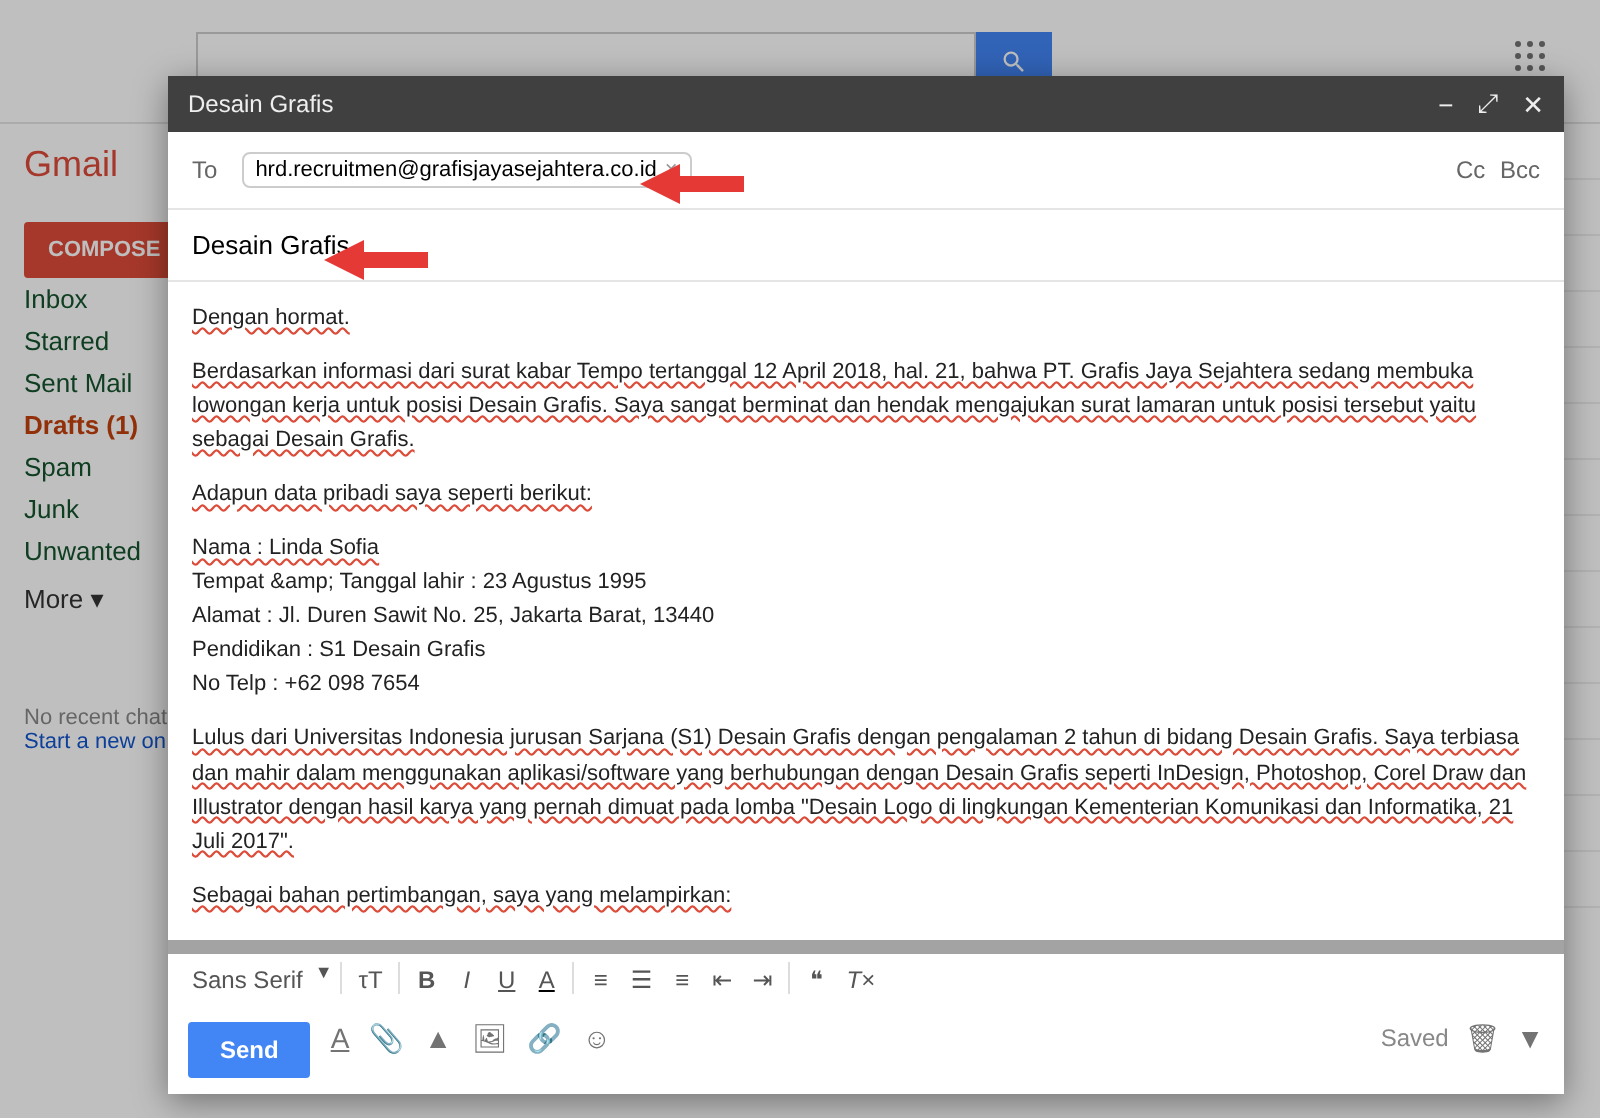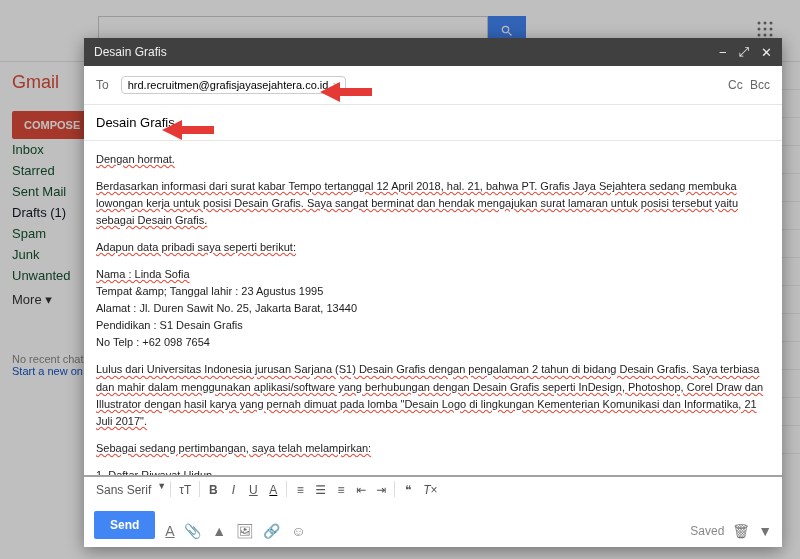--- a/index.html
+++ b/index.html
@@ -16,21 +16,21 @@
 .search-btn svg{fill:#fff}
 .apps-icon{margin-left:auto;margin-right:8px}
 .apps-icon svg{fill:#737373}
 
 
 .app{display:flex;height:497px;position:relative;z-index:1}
 .side{width:120px;background:#fff;padding:10px 0 0 12px;font-size:13px}
 .gmail-label{color:#dd4b39;font-size:18px;margin-bottom:18px}
 .compose{background:#dd4b39;color:#fff;border:none;padding:8px 12px;font-size:11px;font-weight:bold;border-radius:2px;}
 .nav-item{padding:3px 0;color:#14532d;cursor:pointer}
-.nav-item.active{color:#0f172a;font-weight:normal}
+.nav-item.active{color:#c2410c;font-weight:bold}
 .nav-more{color:#333;padding:6px 0}
 .chat-area{margin-top:40px;font-size:11px;color:#888}
 .chat-start{color:#1155cc}
 
 
 .main{flex:1;background:#fff;position:relative}
 .row{height:28px;border-bottom:1px solid #eee}
 
 
 .compose-modal{position:absolute;top:38px;left:84px;right:18px;bottom:12px;background:#fff;box-shadow:0 4px 16px rgba(0,0,0,.4);z-index:20;display:flex;flex-direction:column}
@@ -47,24 +47,24 @@
 .cm-subj input{border:none;width:100%;font-size:13px;outline:none}
 .cm-body{flex:1;padding:10px 12px;font-size:11px;line-height:1.55;overflow:hidden;color:#222}
 .cm-body p{margin-bottom:10px}
 .und{text-decoration:underline;text-decoration-color:#dd4b39;text-decoration-style:wavy}
 
 
 .arrow{position:absolute;z-index:25}
 .arrow svg{fill:#e53935}
 
 
-.fmt-bar{border-top:2px solid #a3a3a3;padding:4px 8px;display:flex;align-items:flex-start;gap:2px;font-size:12px;color:#555}
+.fmt-bar{border-top:7px solid #a3a3a3;padding:4px 8px;display:flex;align-items:flex-start;gap:2px;font-size:12px;color:#555}
 .fmt-bar .fbtn{padding:2px 4px;cursor:pointer;min-width:18px;text-align:center}
 .fmt-bar .sep{width:1px;height:16px;background:#ddd;margin:0 2px}
-.send-bar{padding:8px 10px;display:flex;align-items:flex-end;gap:10px}
+.send-bar{padding:8px 10px;display:flex;align-items:flex-start;gap:10px}
 .send-btn{background:#4285f4;color:#fff;border:none;padding:7px 16px;font-size:12px;border-radius:2px;font-weight:bold;cursor:pointer}
 .tool-icon{color:#737373;cursor:pointer;font-size:14px}
 .saved{margin-left:auto;color:#888;font-size:12px;display:flex;align-items:center;gap:8px}
 </style>
 </head>
 <body>
 
 <div class="hdr">
   <div class="search-wrap">
     <input class="search-box" placeholder="" style="">
@@ -152,21 +152,21 @@
     <p><span class="und">Berdasarkan informasi dari surat kabar Tempo tertanggal 12 April 2018, hal. 21, bahwa PT. Grafis Jaya Sejahtera sedang membuka lowongan kerja untuk posisi Desain Grafis. Saya sangat berminat dan hendak mengajukan surat lamaran untuk posisi tersebut yaitu sebagai Desain Grafis.</span></p>
     <p><span class="und">Adapun data pribadi saya seperti berikut:</span></p>
     <p>
       <span class="und">Nama : Linda Sofia</span><br>
       <span>Tempat &amp;amp; Tanggal lahir : 23 Agustus 1995</span><br>
       <span>Alamat : Jl. Duren Sawit No. 25, Jakarta Barat, 13440</span><br>
       <span>Pendidikan : S1 Desain Grafis</span><br>
       <span>No Telp : +62 098 7654</span>
     </p>
     <p><span class="und">Lulus dari Universitas Indonesia jurusan Sarjana (S1) Desain Grafis dengan pengalaman 2 tahun di bidang Desain Grafis. Saya terbiasa dan mahir dalam menggunakan aplikasi/software yang berhubungan dengan Desain Grafis seperti InDesign, Photoshop, Corel Draw dan Illustrator dengan hasil karya yang pernah dimuat pada lomba "Desain Logo di lingkungan Kementerian Komunikasi dan Informatika, 21 Juli 2017".</span></p>
-    <p><span class="und">Sebagai sedang pertimbangan, saya telah melampirkan:</span></p>
+    <p><span class="und">Sebagai bahan pertimbangan, saya yang melampirkan:</span></p>
     <p>
       <span>1. Daftar Riwayat Hidup</span><br>
       <br>
       
     </p>
   </div>
   <div class="fmt-bar">
     <span class="fbtn">Sans Serif</span>
       <span style="font-size:9px">▼</span>
     <span class="sep"></span>

